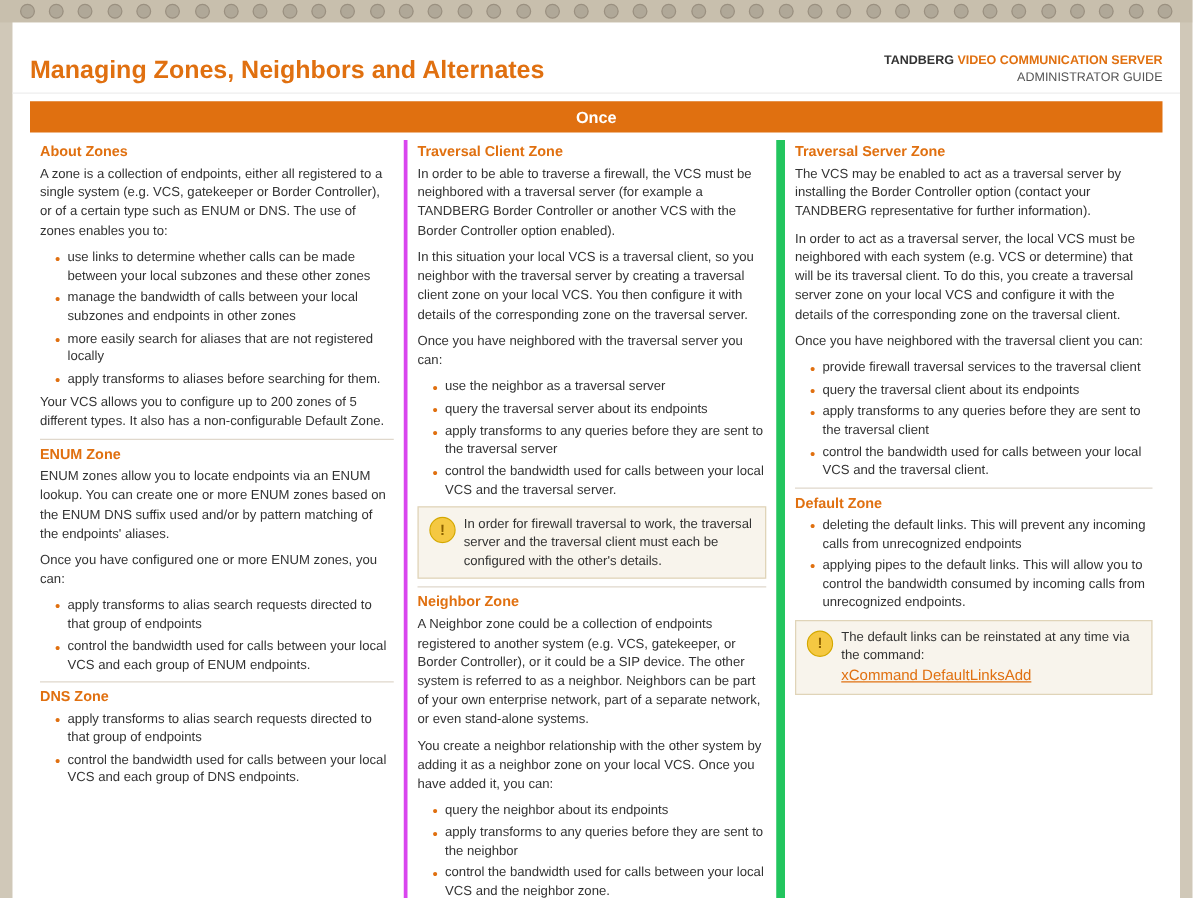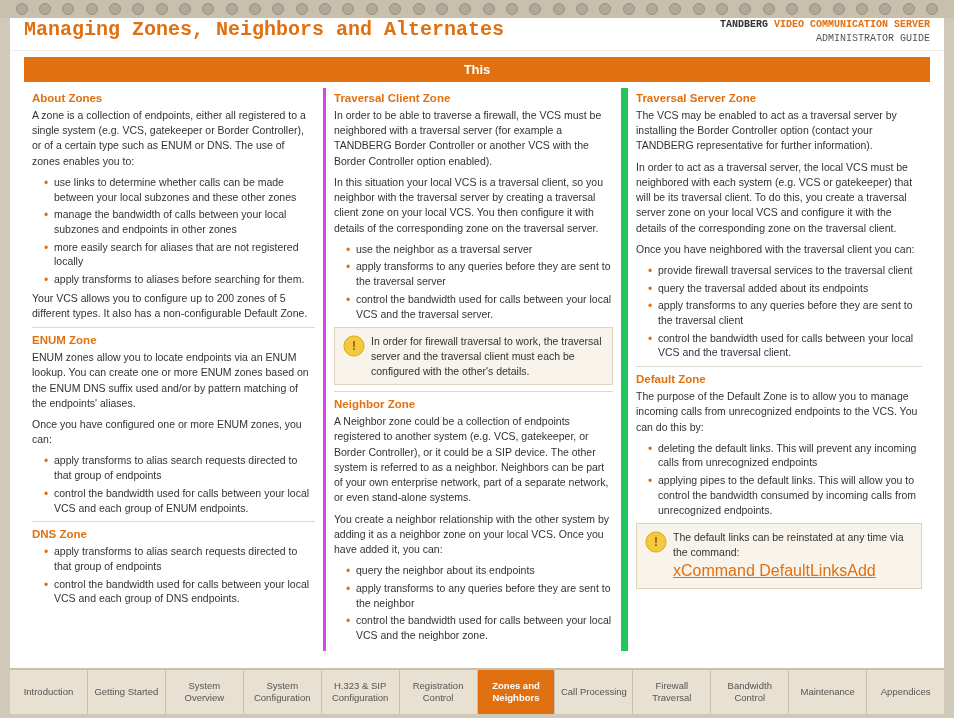--- a/index.html
+++ b/index.html
@@ -32,26 +32,25 @@
     
     .page {
       background: #fff;
       margin: 0 10px;
       padding: 0;
       min-height: 650px;
     }
 
     
     .header {
-      padding: 0 14px 4px 14px;
+      padding: 24px 14px 4px 14px;
       display: flex;
       justify-content: space-between;
-      align-items: flex-start;
+      align-items: center;
       border-bottom: 1px solid #eee;
-      font-family: Liberation Mono, monospace;
     }
     .header-title {
       color: #e07010;
       font-size: 20px;
       font-weight: bold;
     }
     .header-right {
       text-align: right;
       font-size: 10px;
       color: #555;
@@ -156,21 +155,21 @@
     .section-divider {
       border: none;
       border-top: 1px solid #e0d8cc;
       margin: 6px 0;
     }
 
     
     .command-link {
       color: #e07010;
       text-decoration: underline;
-      font-size: 16px;
+      font-size: 12px;
     }
 
     
     .bottom-nav {
       background: #e8e0d0;
       border-top: 2px solid #c8bfad;
       padding: 0;
       margin: 0 10px;
     }
 
@@ -256,21 +255,21 @@
 <div class="page">
 
   <div class="header">
     <div class="header-title">Managing Zones, Neighbors and Alternates</div>
     <div class="header-right">
       <div><span class="brand">TANDBERG</span> <span class="product">VIDEO COMMUNICATION SERVER</span></div>
       <div>ADMINISTRATOR GUIDE</div>
     </div>
   </div>
 
-  <div class="zones-banner">This</div>
+  <div class="zones-banner">Once</div>
 
   <div class="content-grid">
 
     <div class="col col-left">
       <div class="section-title">About Zones</div>
       <div class="section-body">A zone is a collection of endpoints, either all registered to a single system (e.g. VCS, gatekeeper or Border Controller), or of a certain type such as ENUM or DNS.  The use of zones enables you to:</div>
       <ul class="bullet-list">
         <li>use links to determine whether calls can be made between your local subzones and these other zones</li>
         <li>manage the bandwidth of calls between your local subzones and endpoints in other zones</li>
         <li>more easily search for aliases that are not registered locally</li>
@@ -294,22 +293,24 @@
       <ul class="bullet-list">
         <li>apply transforms to alias search requests directed to that group of endpoints</li>
         <li>control the bandwidth used for calls between your local VCS and each group of DNS endpoints.</li>
       </ul>
     </div>
 
     <div class="col col-mid">
       <div class="section-title">Traversal Client Zone</div>
       <div class="section-body">In order to be able to traverse a firewall, the VCS must be neighbored with a traversal server (for example a TANDBERG Border Controller or another VCS with the Border Controller option enabled).</div>
       <div class="section-body">In this situation your local VCS is a traversal client, so you neighbor with the traversal server by creating a traversal client zone on your local VCS.  You then configure it with details of the corresponding zone on the traversal server.</div>
+      <div class="section-body">Once you have neighbored with the traversal server you can:</div>
       <ul class="bullet-list">
         <li>use the neighbor as a traversal server</li>
+        <li>query the traversal server about its endpoints</li>
         <li>apply transforms to any queries before they are sent to the traversal server</li>
         <li>control the bandwidth used for calls between your local VCS and the traversal server.</li>
       </ul>
 
       <div class="info-box">
         <svg class="info-icon" viewBox="0 0 24 24" xmlns="http://www.w3.org/2000/svg">
           <circle cx="12" cy="12" r="11" fill="#f5c842" stroke="#d4a800" stroke-width="1"></circle>
           <text x="12" y="16" text-anchor="middle" font-size="13" font-weight="bold" fill="#8b6000">!</text>
         </svg>
         <span>In order for firewall traversal to work, the traversal server and the traversal client must each be configured with the other's details.</span>
@@ -323,33 +324,32 @@
       <ul class="bullet-list">
         <li>query the neighbor about its endpoints</li>
         <li>apply transforms to any queries before they are sent to the neighbor</li>
         <li>control the bandwidth used for calls between your local VCS and the neighbor zone.</li>
       </ul>
     </div>
 
     <div class="col col-right">
       <div class="section-title">Traversal Server Zone</div>
       <div class="section-body">The VCS may be enabled to act as a traversal server by installing the Border Controller option (contact your TANDBERG representative for further information).</div>
-      <div class="section-body">In order to act as a traversal server, the local VCS must be neighbored with each system (e.g. VCS or gatekeeper) that will be its traversal client.  To do this, you create a traversal server zone on your local VCS and configure it with the details of the corresponding zone on the traversal client.</div>
+      <div class="section-body">In order to act as a traversal server, the local VCS must be neighbored with each system (e.g. VCS or determine) that will be its traversal client.  To do this, you create a traversal server zone on your local VCS and configure it with the details of the corresponding zone on the traversal client.</div>
       <div class="section-body">Once you have neighbored with the traversal client you can:</div>
       <ul class="bullet-list">
         <li>provide firewall traversal services to the traversal client</li>
-        <li>query the traversal added about its endpoints</li>
+        <li>query the traversal client about its endpoints</li>
         <li>apply transforms to any queries before they are sent to the traversal client</li>
         <li>control the bandwidth used for calls between your local VCS and the traversal client.</li>
       </ul>
 
       <hr class="section-divider">
 
       <div class="section-title">Default Zone</div>
-      <div class="section-body">The purpose of the Default Zone is to allow you to manage incoming calls from unrecognized endpoints to the VCS.  You can do this by:</div>
       <ul class="bullet-list">
         <li>deleting the default links.  This will prevent any incoming calls from unrecognized endpoints</li>
         <li>applying pipes to the default links.  This will allow you to control the bandwidth consumed by incoming calls from unrecognized endpoints.</li>
       </ul>
 
       <div class="info-box">
         <svg class="info-icon" viewBox="0 0 24 24" xmlns="http://www.w3.org/2000/svg">
           <circle cx="12" cy="12" r="11" fill="#f5c842" stroke="#d4a800" stroke-width="1"></circle>
           <text x="12" y="16" text-anchor="middle" font-size="13" font-weight="bold" fill="#8b6000">!</text>
         </svg>

